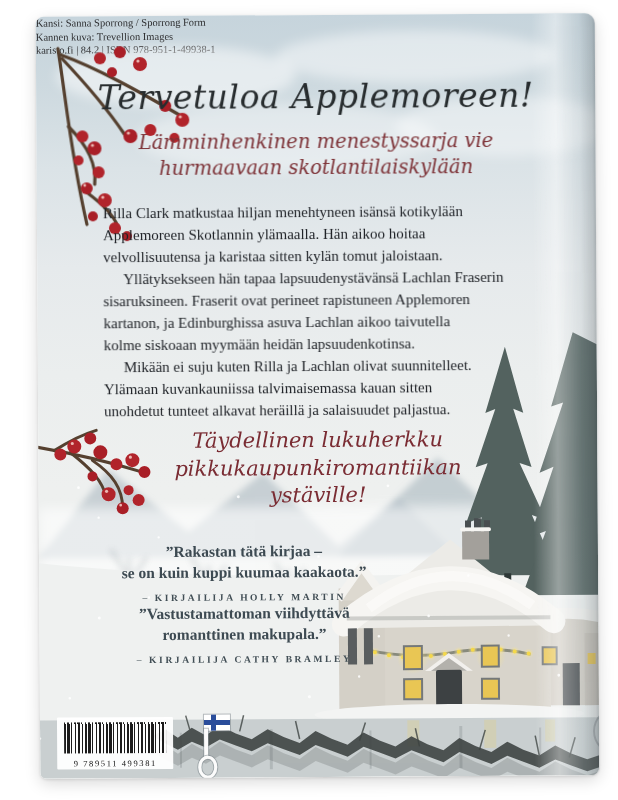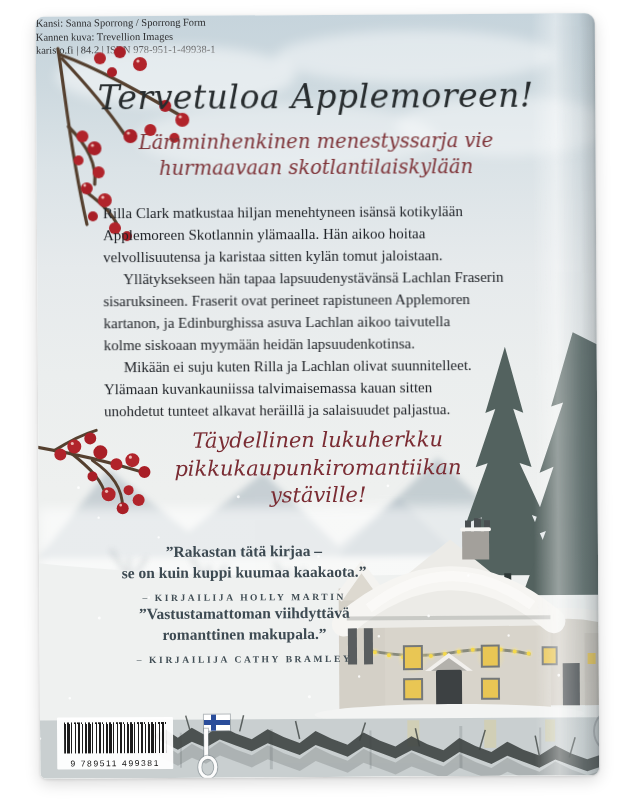--- a/index.html
+++ b/index.html
@@ -31,21 +31,21 @@
   .q1{top:525px;} .q2{top:587px;}
   .attr{font-size:9.5px;letter-spacing:2.6px;color:#414e55;margin-top:5px;font-weight:bold;}
   .credits{left:17px;top:655px;font-size:10.5px;color:#2c2d2f;line-height:13.5px;z-index:20;}
   .credits span{display:block;white-space:nowrap;}
   .barcode{position:absolute;left:17px;top:701px;width:116px;height:52px;z-index:20;
            background:rgba(255,255,255,.95);border-radius:1px;
            display:flex;flex-direction:column;align-items:center;justify-content:center;}
   .bars{width:102px;height:31px;margin-top:3px;
         background:repeating-linear-gradient(90deg,#1b1b1b 0 1.5px,transparent 1.5px 3px,
                    #1b1b1b 3px 5.5px,transparent 5.5px 7px,#1b1b1b 7px 8px,transparent 8px 10.5px);}
-  .digits{font-family:Liberation Sans, sans-serif;font-size:8.5px;letter-spacing:1.6px;
+  .digits{font-family:Liberation Serif, serif;font-size:8.5px;letter-spacing:1.6px;
           color:#111;margin-top:5px;}
   .keylogo{position:absolute;left:151px;top:699px;width:42px;height:64px;z-index:20;}
   .flag{position:absolute;left:13px;top:0;width:26px;height:16px;
         background:linear-gradient(to right,transparent 0 7px,#2a4d9b 7px 12px,transparent 12px),
                    linear-gradient(to bottom,transparent 0 5.5px,#2a4d9b 5.5px 10.5px,transparent 10.5px),
                    #ffffff;
         box-shadow:0 0 0 1px rgba(110,120,126,.45);}
   .stem{position:absolute;left:13px;top:14px;width:3.5px;height:28px;background:#fcfcfc;
         box-shadow:0 0 0 1px rgba(120,130,136,.5);}
   .ring{position:absolute;left:7px;top:41px;width:13px;height:17px;border:3.5px solid #fcfcfc;

